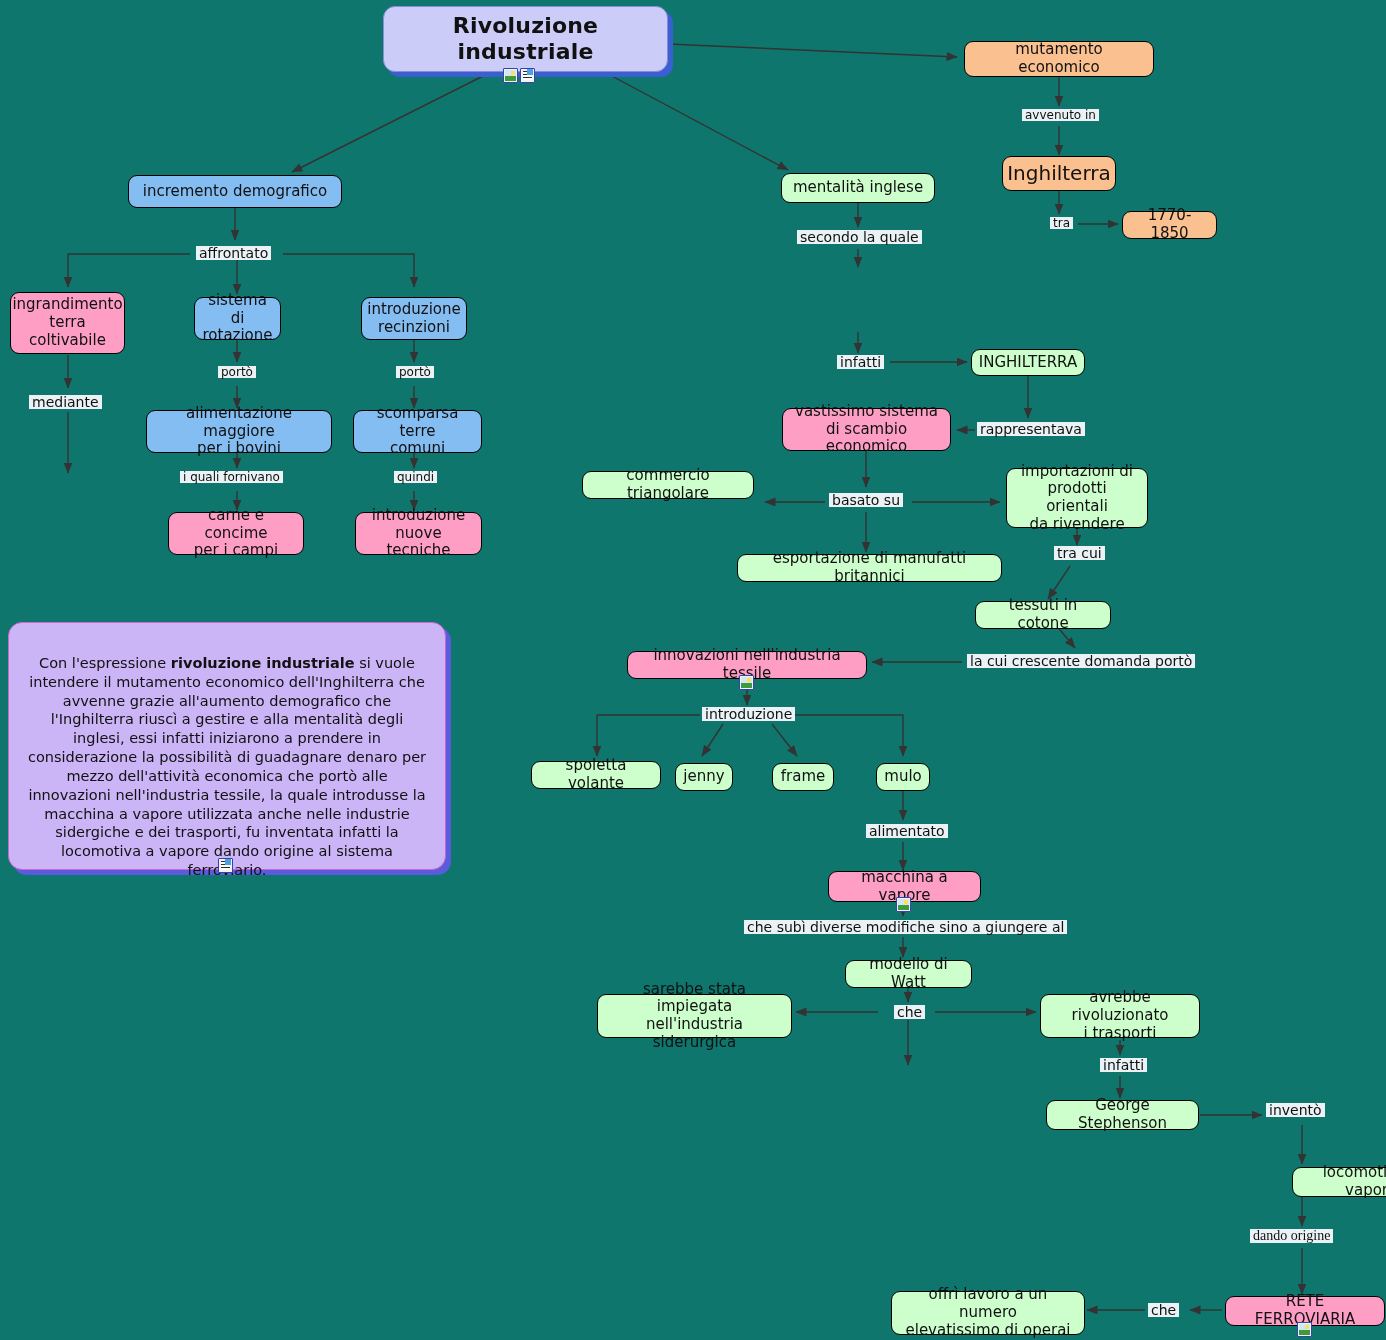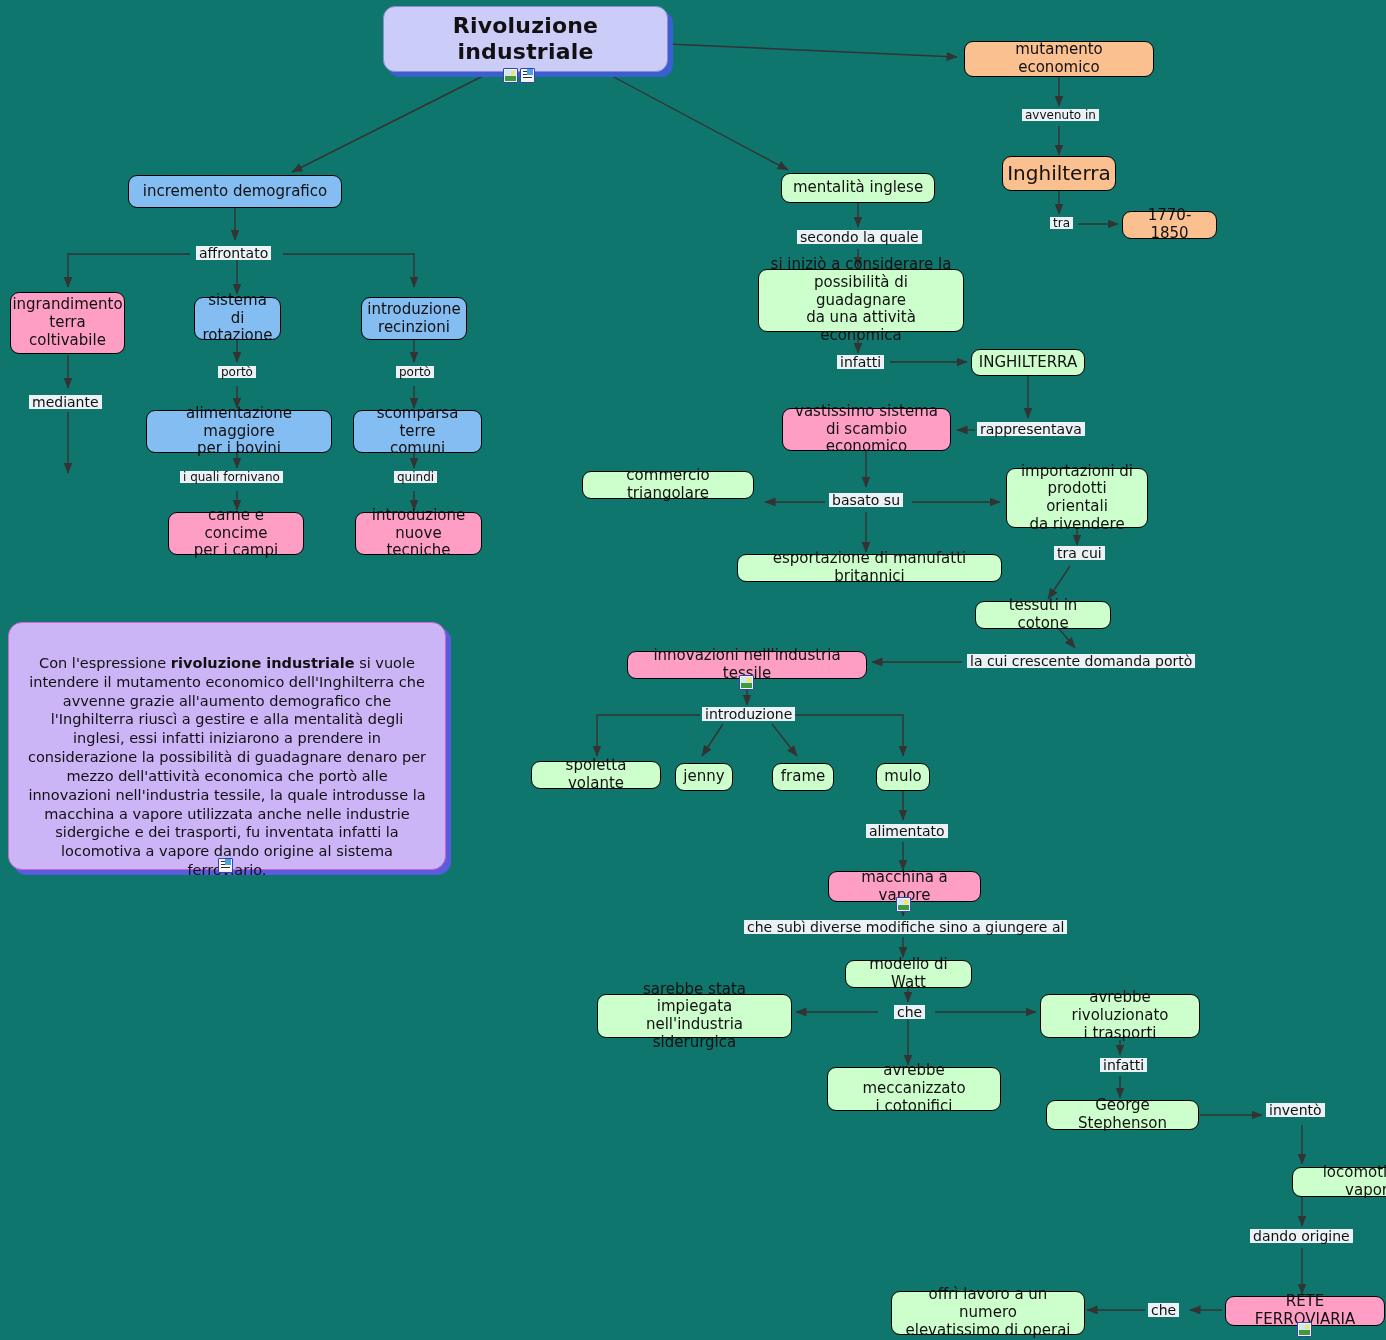--- a/index.html
+++ b/index.html
@@ -291,25 +291,20 @@
   <div class="node n-orange" style="left:1002px; top:156px; width:114px; height:35px; font-size:20px;">
     <span>Inghilterra</span>
   </div>
   <div class="node n-orange" style="left:1122px; top:211px; width:95px; height:28px;">
     <span>1770-1850</span>
   </div>
 
   <div class="node n-green" style="left:781px; top:173px; width:154px; height:30px;">
     <span>mentalità inglese</span>
   </div>
-  <div class="node n-green" style="left:758px; top:269px; width:206px; height:63px;">
-    <span>si iniziò a considerare la
-possibilità di guadagnare
-da una attività economica</span>
-  </div>
   <div class="node n-green" style="left:971px; top:349px; width:114px; height:27px;">
     <span>INGHILTERRA</span>
   </div>
 
   <div class="node n-pink" style="left:782px; top:408px; width:169px; height:43px;">
     <span>vastissimo sistema
 di scambio economico</span>
   </div>
   <div class="node n-green" style="left:582px; top:471px; width:172px; height:28px;">
     <span>commercio triangolare</span>
@@ -352,24 +347,20 @@
   <div class="badge" style="left:896px; top:897px;">
     <span class="ico ico-pic"></span>
   </div>
 
   <div class="node n-green" style="left:845px; top:960px; width:127px; height:28px;">
     <span>modello di Watt</span>
   </div>
   <div class="node n-green" style="left:597px; top:994px; width:195px; height:44px;">
     <span>sarebbe stata impiegata
 nell'industria siderurgica</span>
-  </div>
-  <div class="node n-green" style="left:827px; top:1067px; width:174px; height:44px;">
-    <span>avrebbe meccanizzato
-i cotonifici</span>
   </div>
   <div class="node n-green" style="left:1040px; top:994px; width:160px; height:44px;">
     <span>avrebbe rivoluzionato
 i trasporti</span>
   </div>
   <div class="node n-green" style="left:1046px; top:1100px; width:153px; height:30px;">
     <span>George Stephenson</span>
   </div>
   <div class="node n-green" style="left:1292px; top:1167px; width:158px; height:30px;">
     <span>locomotiva a vapore</span>
@@ -409,16 +400,16 @@
   <div class="linklabel" style="left:829px; top:493px;">basato su</div>
   <div class="linklabel" style="left:1054px; top:546px;">tra cui</div>
   <div class="linklabel" style="left:967px; top:654px;">la cui crescente domanda portò</div>
 
   <div class="linklabel" style="left:702px; top:707px;">introduzione</div>
   <div class="linklabel" style="left:866px; top:824px;">alimentato</div>
   <div class="linklabel" style="left:744px; top:920px;">che subì diverse modifiche sino a giungere al</div>
   <div class="linklabel" style="left:894px; top:1005px;">che</div>
   <div class="linklabel" style="left:1100px; top:1058px;">infatti</div>
   <div class="linklabel" style="left:1266px; top:1103px;">inventò</div>
-  <div class="linklabel" style="left:1250px; top:1229px;">dando origine</div>
+  <div class="linklabel" style="left:1250px; top:1229px;font-family:Liberation Serif, serif;">dando origine</div>
   <div class="linklabel" style="left:1148px; top:1303px;">che</div>
 
 </div>
 
 </body></html>

